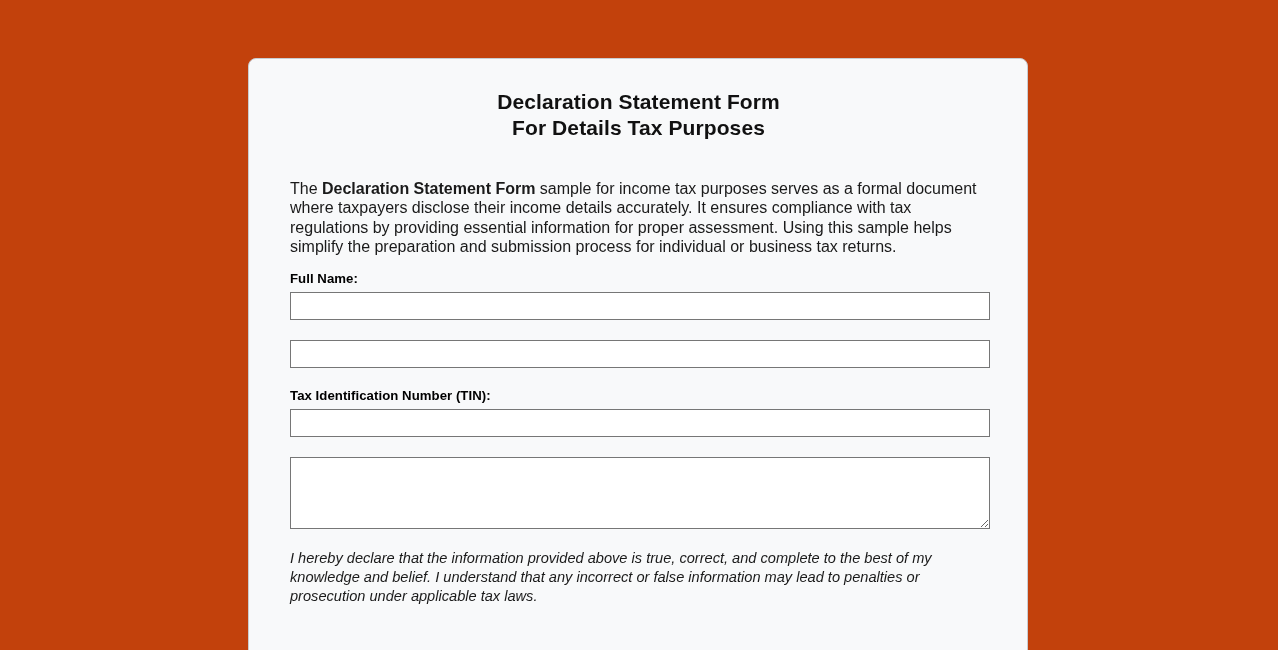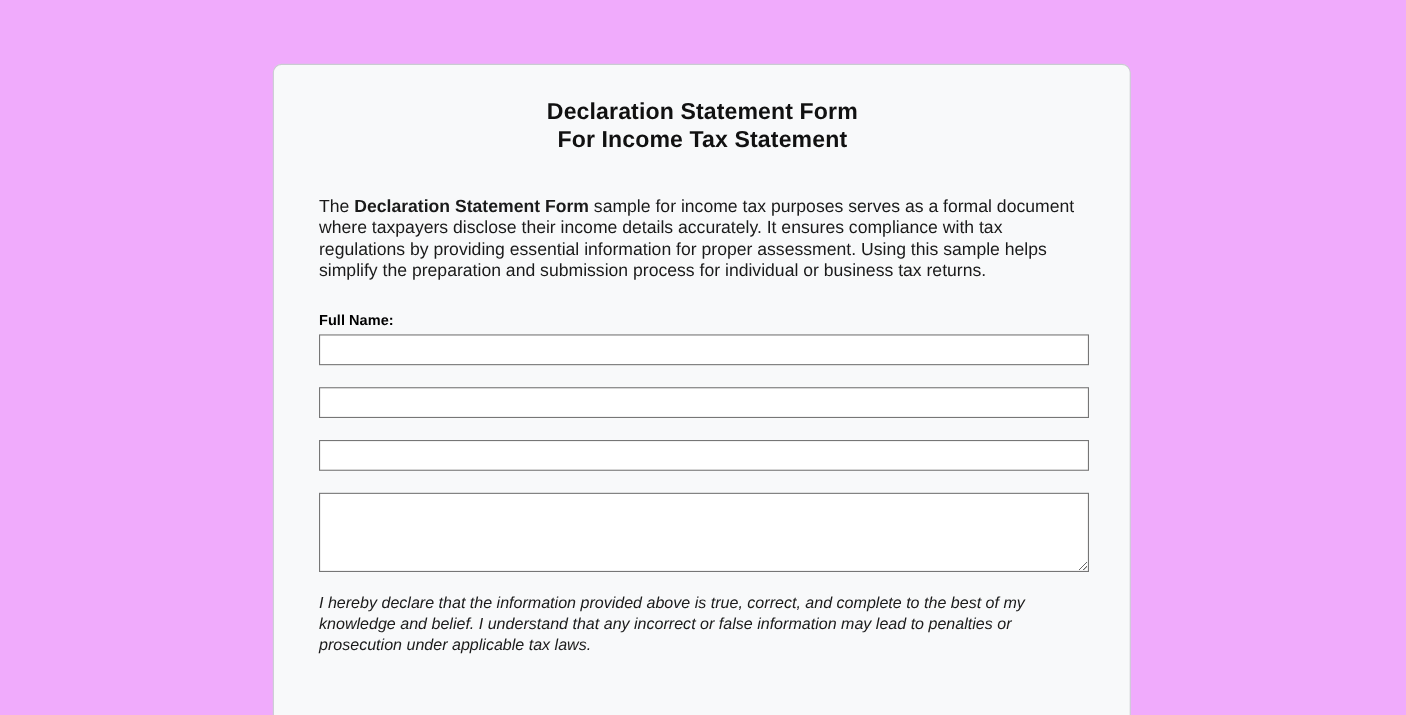--- a/index.html
+++ b/index.html
@@ -16,21 +16,21 @@
 
   body {
     font-family: "Liberation Sans", sans-serif;
     color: #000000;
   }
 
   .page {
     width: 1278px;
     height: 650px;
     position: relative;
-    background: #f0abfc;
+    background: #c2410c;
   }
 
   
   .form-card {
     position: absolute;
     left: 248px;
     top: 58px;
     width: 780px;
     
     min-height: 640px;
@@ -57,21 +57,21 @@
   .intro {
     margin: 38px 0 0 0;
     font-size: 16px;
     line-height: 19.4px;
     color: #1a1a1a;
     max-width: 700px;
   }
   .intro b { font-weight: bold; }
 
   
-  .form-fields { margin-top: 26px; }
+  .form-fields { margin-top: 14px; }
 
   .field { margin-bottom: 20px; }
   .field.field-tin { margin-bottom: 20px; }
 
   .field-label {
     display: block;
     font-size: 13.2px;
     font-weight: bold;
     line-height: 16px;
     color: #000000;
@@ -121,37 +121,38 @@
 </style>
 </head>
 <body>
 
 <div class="page">
 
   <div class="form-card">
 
     <h1 class="form-title">
       <span class="title-line">Declaration Statement Form</span>
-      <span class="title-line">For Income Tax Statement</span>
+      <span class="title-line">For Details Tax Purposes</span>
     </h1>
 
     <p class="intro"><span>The </span><b>Declaration Statement Form</b><span> sample for income tax purposes serves as a formal document where taxpayers disclose their income details accurately. It ensures compliance with tax regulations by providing essential information for proper assessment. Using this sample helps simplify the preparation and submission process for individual or business tax returns.</span></p>
 
     <div class="form-fields">
 
       <div class="field field-fullname">
         <label class="field-label">Full Name:</label>
         <input class="text-input" type="text" value="" placeholder="" style="">
       </div>
 
       <div class="field field-address">
         <input class="text-input" type="text" value="" placeholder="" style="">
       </div>
 
       <div class="field field-tin">
+        <label class="field-label">Tax Identification Number (TIN):</label>
         <input class="text-input" type="text" value="" placeholder="" style="">
       </div>
 
       <div class="field field-income">
         <textarea class="textarea-input" placeholder="" style=""></textarea>
       </div>
 
     </div>
 
     <p class="declaration">I hereby declare that the information provided above is true, correct, and complete to the best of my knowledge and belief. I understand that any incorrect or false information may lead to penalties or prosecution under applicable tax laws.</p>

